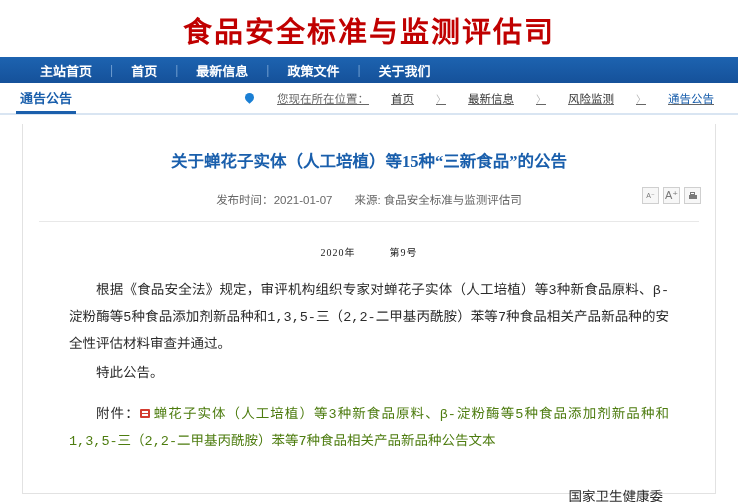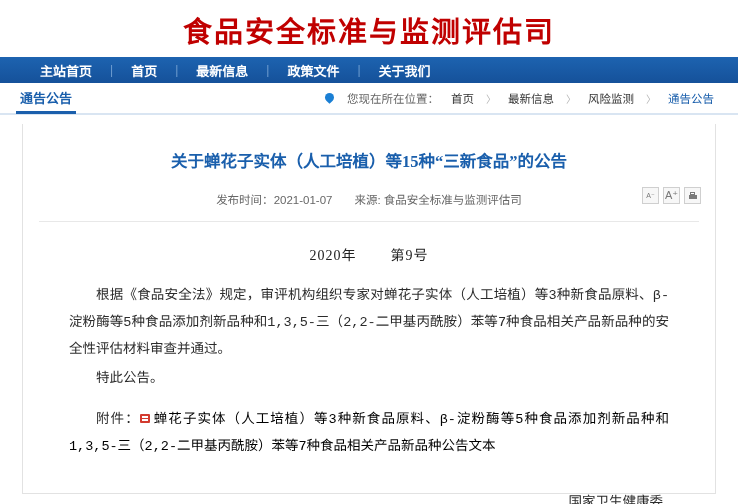--- a/index.html
+++ b/index.html
@@ -81,21 +81,22 @@
     line-height: 31px;
     padding: 0 4px;
     box-sizing: border-box;
   }
   .crumb-right {
     margin-left: auto;
     display: flex;
     align-items: center;
     font-size: 11.5px;
     color: #666;
-    gap: 12px;
+    gap: 22px;
+    text-decoration: underline;
   }
   .loc-pin {
     width: 10px;
     height: 10px;
     display: inline-block;
     position: relative;
   }
   .loc-pin::before {
     content: "";
     position: absolute;
@@ -193,21 +194,21 @@
   }
   .sep-line {
     height: 1px;
     background: #e8e8e8;
     margin: 14px 16px 0 16px;
   }
 
   .doc-number {
     text-align: center;
     margin-top: 22px;
-    font-size: 14px;
+    font-size: 10px;
     color: #222;
     font-family: "Liberation Serif", "DejaVu Serif", serif;
     letter-spacing: 1px;
   }
   .doc-number .gap { display: inline-block; width: 34px; }
 
   .doc-body {
     padding: 0 46px;
     margin-top: 18px;
     font-size: 13.5px;
@@ -241,21 +242,21 @@
   }
   .attach-ico::after {
     content: "";
     position: absolute;
     left: 2px; top: 3px;
     width: 6px; height: 1.5px;
     background: #fff;
     box-shadow: 0 3px 0 0 #fff;
   }
   .attach-link {
-    color: #000000;
+    color: #4d7c0f;
     cursor: pointer;
     margin-top: 44px;
   }
 
   .signature {
     margin-top: 30px;
     padding-right: 52px;
     text-align: right;
     font-size: 13.5px;
     line-height: 1.85;

